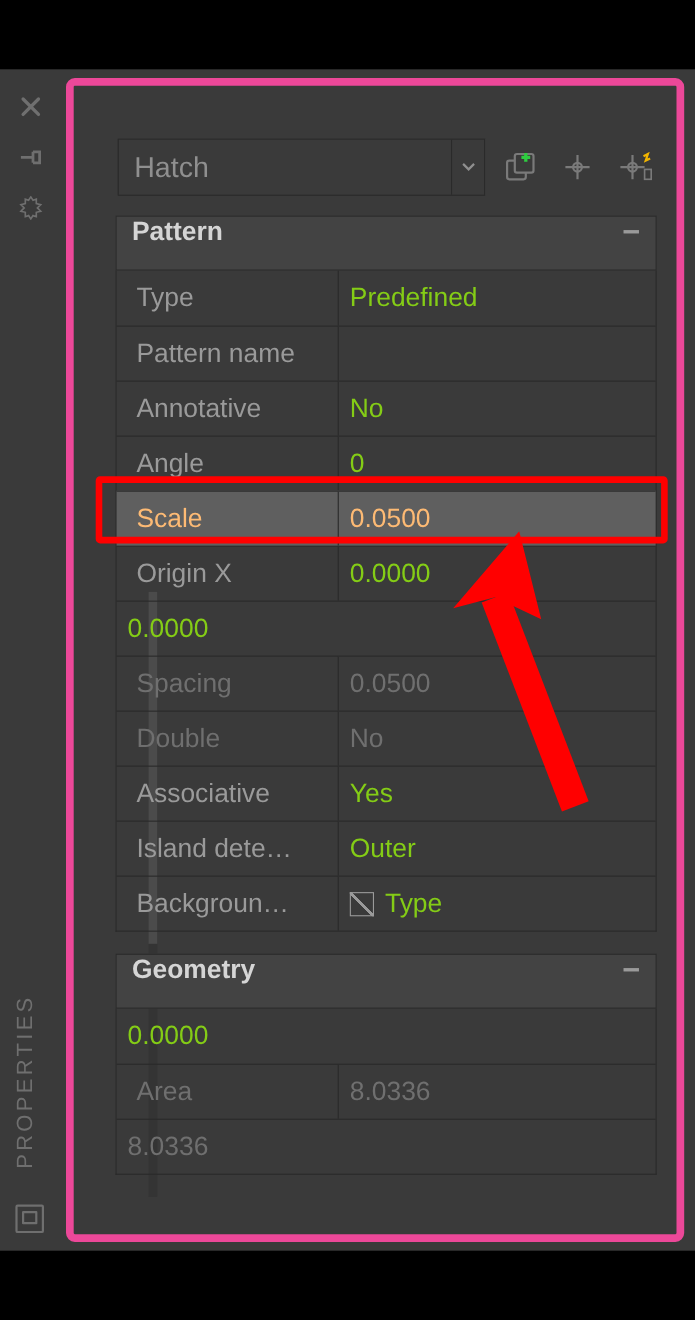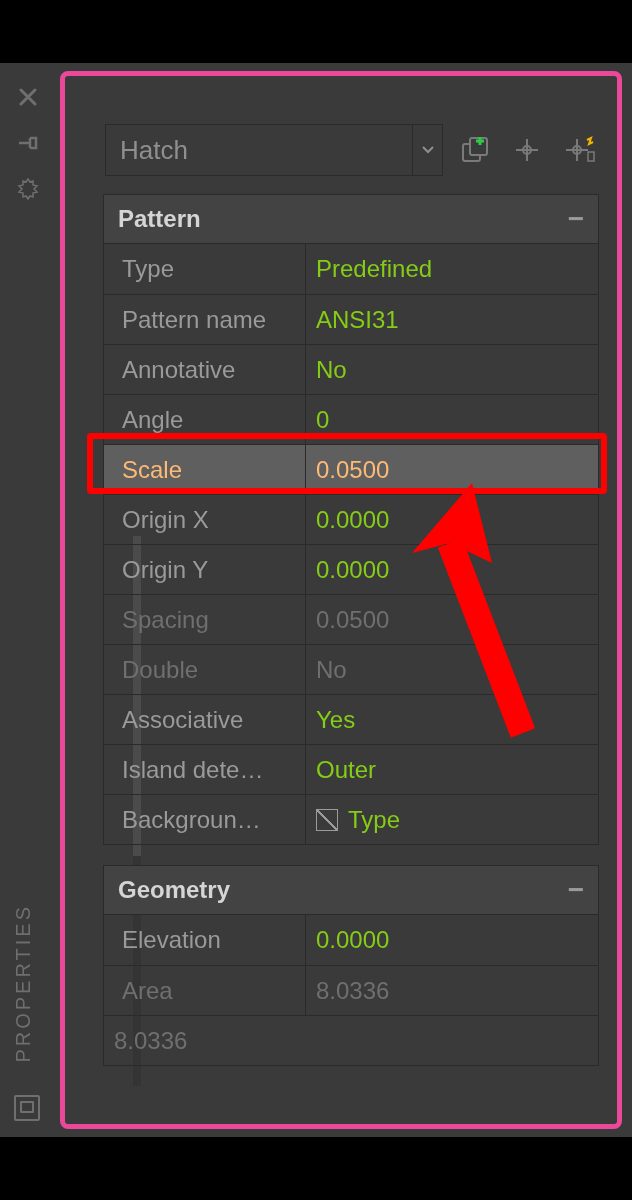--- a/index.html
+++ b/index.html
@@ -67,21 +67,21 @@
     height: 8px;
     border: 2px solid #6f6f6f;
     border-radius: 1px;
   }
   .panel {
     position: absolute;
     left: 60px;
     top: 8px;
     right: 10px;
     bottom: 8px;
-    border: 5px solid #ec4899;
+    border: 7px solid #ec4899;
     border-radius: 8px;
     background: #3a3a3a;
   }
   .toprow {
     position: absolute;
     left: 40px;
     right: 18px;
     top: 46px;
     height: 56px;
     display: flex;
@@ -123,21 +123,20 @@
     left: 38px;
     right: 18px;
     top: 118px;
     bottom: 10px;
   }
   .sec-head {
     height: 50px;
     background: #434343;
     border: 1px solid #2a2a2a;
     display: flex;
-    align-items: center;
     padding: 0 14px;
     color: #d5d5d5;
     font-weight: 600;
     font-size: 24px;
     cursor: pointer;
   }
   .sec-head .minus {
     margin-left: auto;
     color: #9a9a9a;
     font-size: 28px;
@@ -304,40 +303,38 @@
         <span>Pattern</span>
         <span class="minus">−</span>
       </div>
       <div class="rows">
         <div class="row">
           <div class="lbl">Type</div>
           <div class="val">Predefined</div>
         </div>
         <div class="row">
           <div class="lbl">Pattern name</div>
-          <div class="val">ANSI31</div>
         </div>
         <div class="row">
           <div class="lbl">Annotative</div>
           <div class="val">No</div>
         </div>
         <div class="row">
           <div class="lbl">Angle</div>
           <div class="val">0</div>
         </div>
         <div class="row hl">
           <div class="lbl">Scale</div>
           <div class="val">0.0500</div>
         </div>
         <div class="row">
           <div class="lbl">Origin X</div>
           <div class="val">0.0000</div>
         </div>
         <div class="row">
-          <div class="lbl">Origin Y</div>
           <div class="val">0.0000</div>
         </div>
         <div class="row dim">
           <div class="lbl">Spacing</div>
           <div class="val">0.0500</div>
         </div>
         <div class="row dim">
           <div class="lbl">Double</div>
           <div class="val">No</div>
         </div>
@@ -359,21 +356,20 @@
       </div>
 
       <div class="spacer"></div>
 
       <div class="sec-head">
         <span>Geometry</span>
         <span class="minus">−</span>
       </div>
       <div class="rows">
         <div class="row">
-          <div class="lbl">Elevation</div>
           <div class="val">0.0000</div>
         </div>
         <div class="row dim">
           <div class="lbl">Area</div>
           <div class="val">8.0336</div>
         </div>
         <div class="row dim">
           <div class="val">8.0336</div>
         </div>
       </div>

